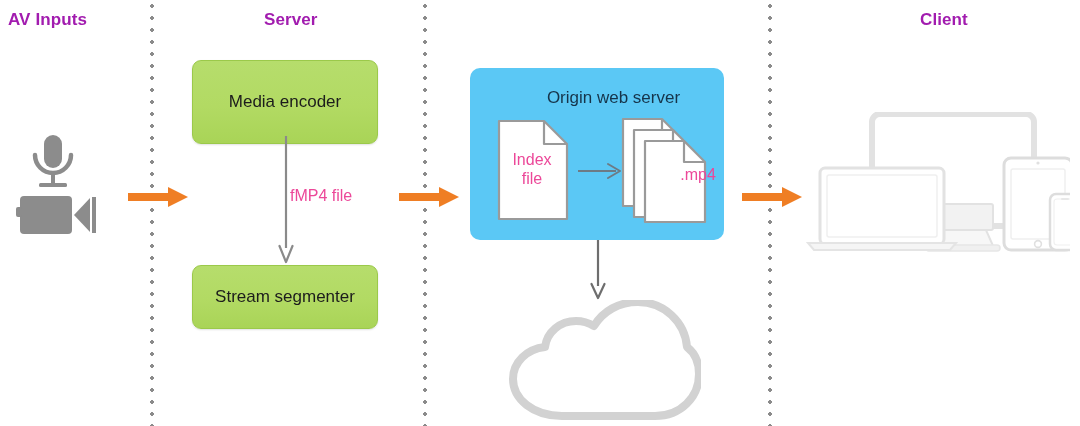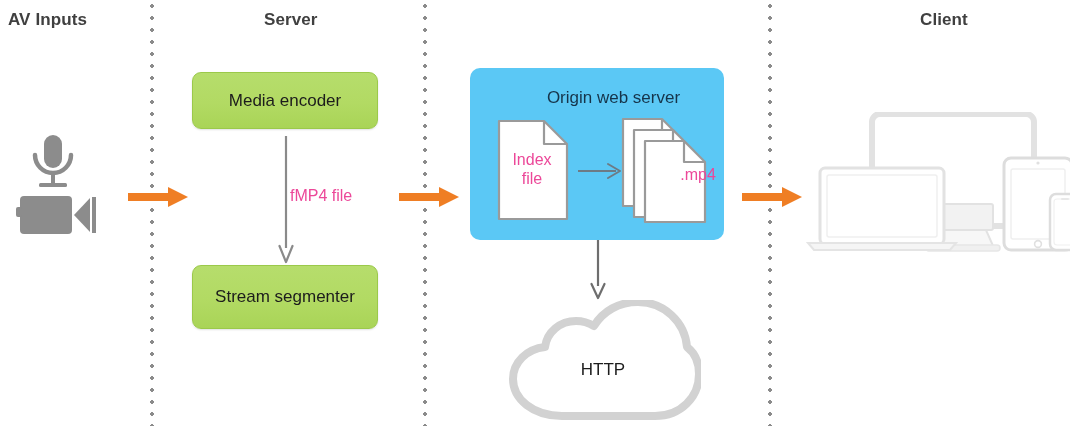--- a/index.html
+++ b/index.html
@@ -16,21 +16,21 @@
     height: 426px;
     background: #ffffff;
     overflow: hidden;
   }
 
   
   .col-title {
     position: absolute;
     font-size: 17px;
     font-weight: bold;
-    color: #404040;
+    color: #a21caf;
     letter-spacing: 0.1px;
     white-space: nowrap;
   }
   #title-av     { left: 8px;   top: 10px; }
   #title-server { left: 256px; top: 10px; margin-left: 8px; }
   #title-dist   { left: 556px; top: 10px; }
   #title-client { left: 920px; top: 10px; }
 
   
   .divider {
@@ -63,21 +63,21 @@
     display: flex;
     align-items: center;
     justify-content: center;
     box-sizing: border-box;
   }
   .green-box-label {
     font-size: 17px;
     color: #1c1c1c;
     white-space: nowrap;
   }
-  #box-media-encoder   { left: 192px; top: 72px;  width: 186px; height: 57px; }
+  #box-media-encoder   { left: 192px; top: 60px;  width: 186px; height: 84px; }
   #box-stream-segmenter{ left: 192px; top: 265px; width: 186px; height: 64px; }
 
   
   .gray-arrow { position: absolute; }
 
   .edge-label {
     position: absolute;
     font-size: 16px;
     color: #ec4899;
     white-space: nowrap;
@@ -263,21 +263,20 @@
                C28 116 8 99 8 79
                C8 62 22 49 40 47
                C42 32 55 21 71 21
                C78 21 84 23 89 26
                C98 11 114 2 133 2
                C159 2 180 22 182 47
                C190 53 194 63 194 74
                C194 97 176 116 150 116 Z" fill="#ffffff" stroke="#d2d2d2" stroke-width="8" stroke-linejoin="round"></path>
     </svg>
   </div>
-  <div id="label-http">HTTP</div>
 
   <div class="orange-arrow" style="left:742px; top:184px;">
     <svg width="62" height="26" viewBox="0 0 62 26">
       <rect x="0" y="9" width="44" height="8" fill="#ef7e24"></rect>
       <path d="M40 3 L60 13 L40 23 Z" fill="#ef7e24"></path>
     </svg>
   </div>
 
   <div id="client-devices">
     <svg width="272" height="140" viewBox="0 0 272 140">

